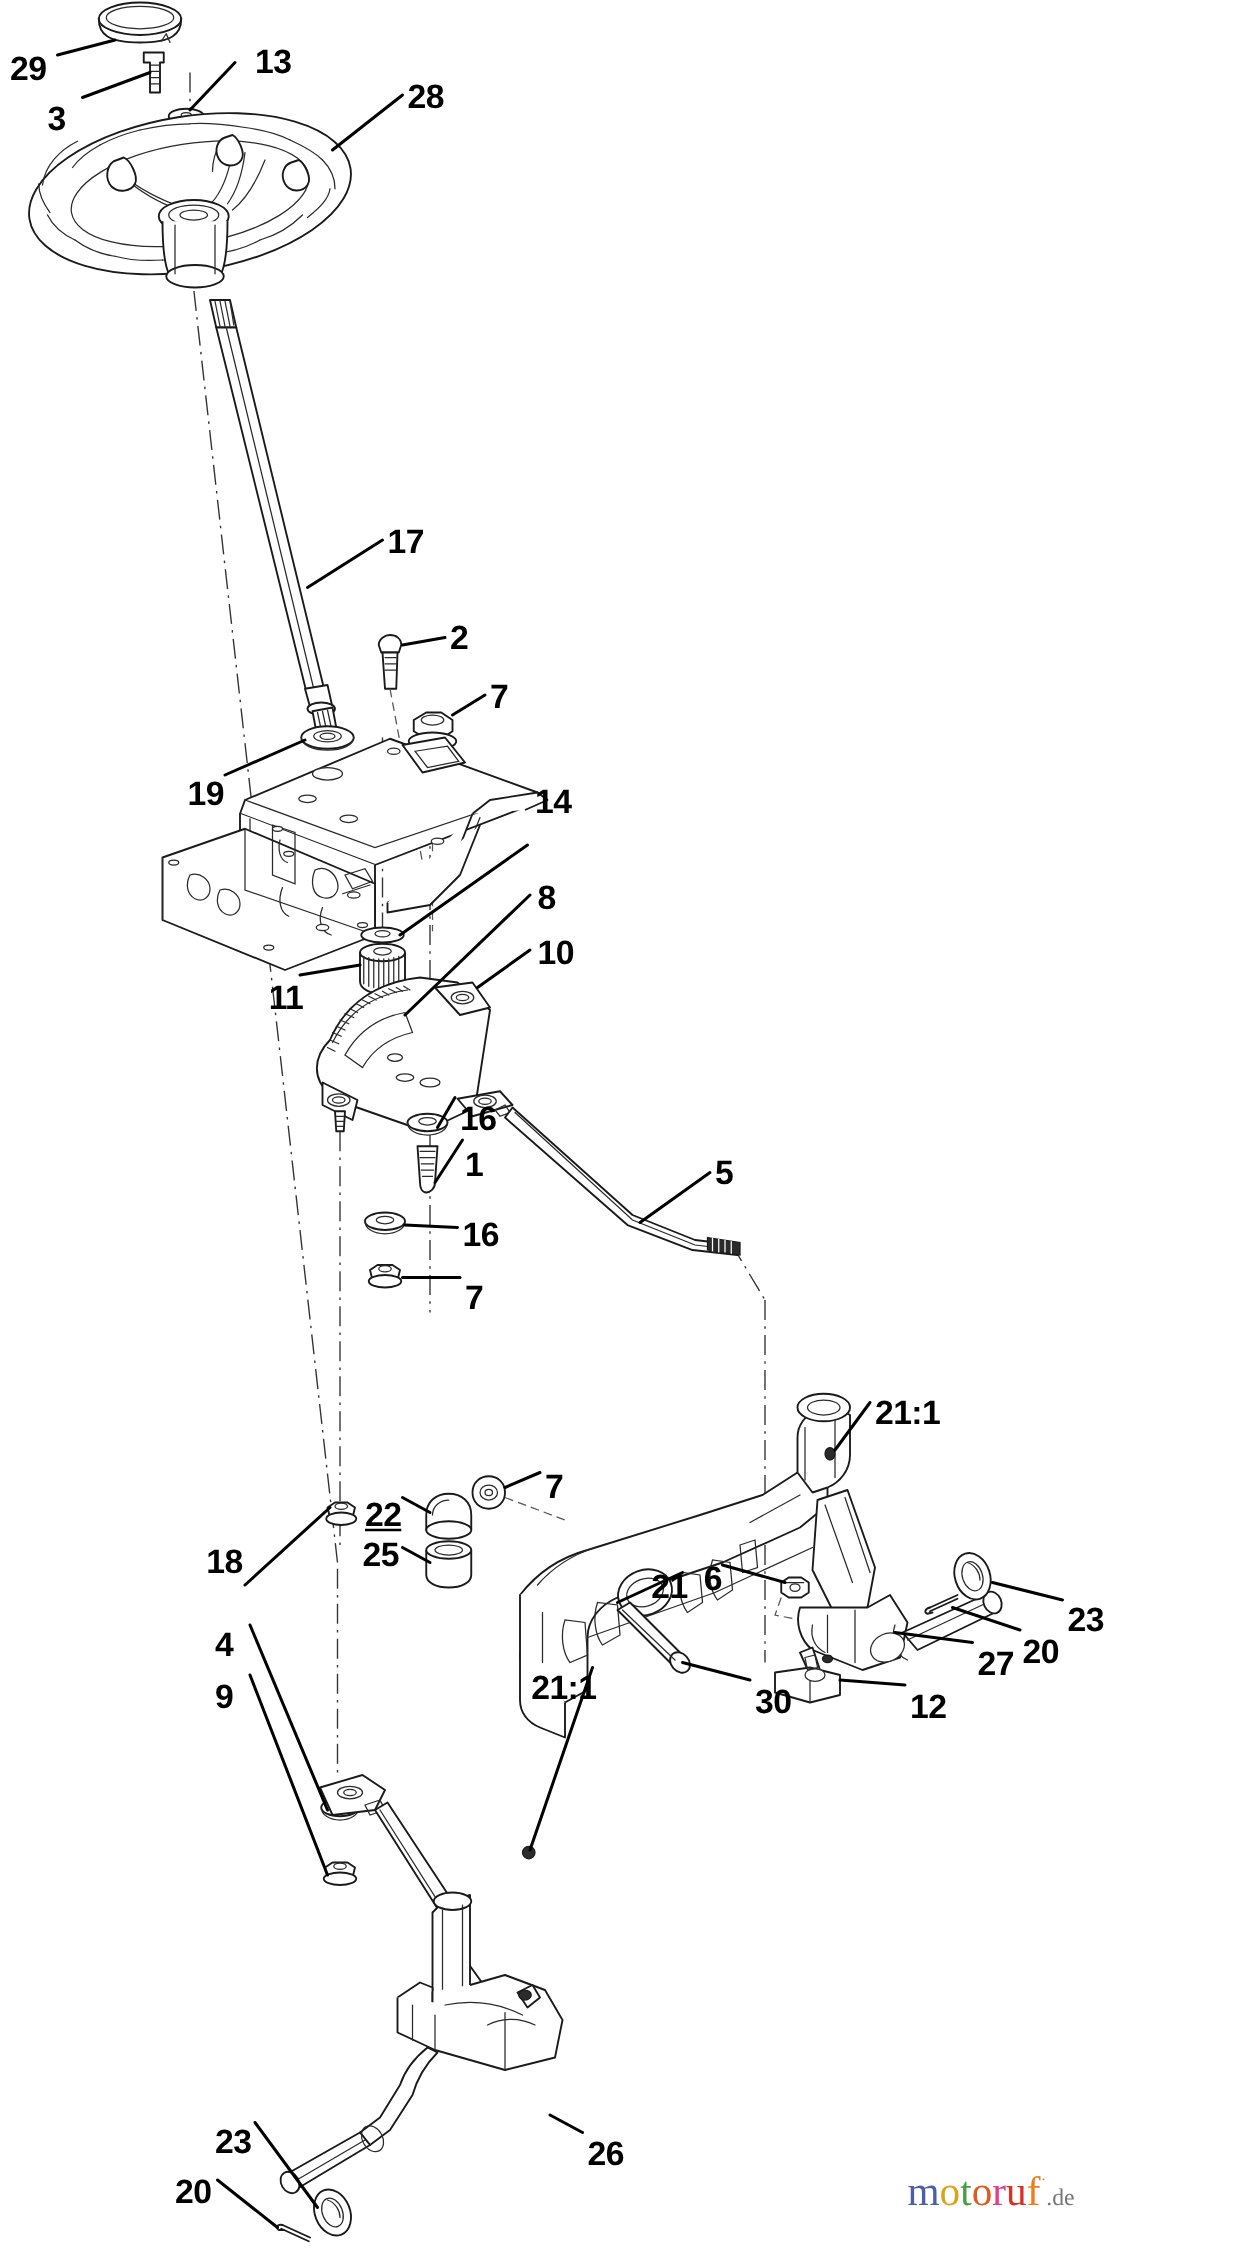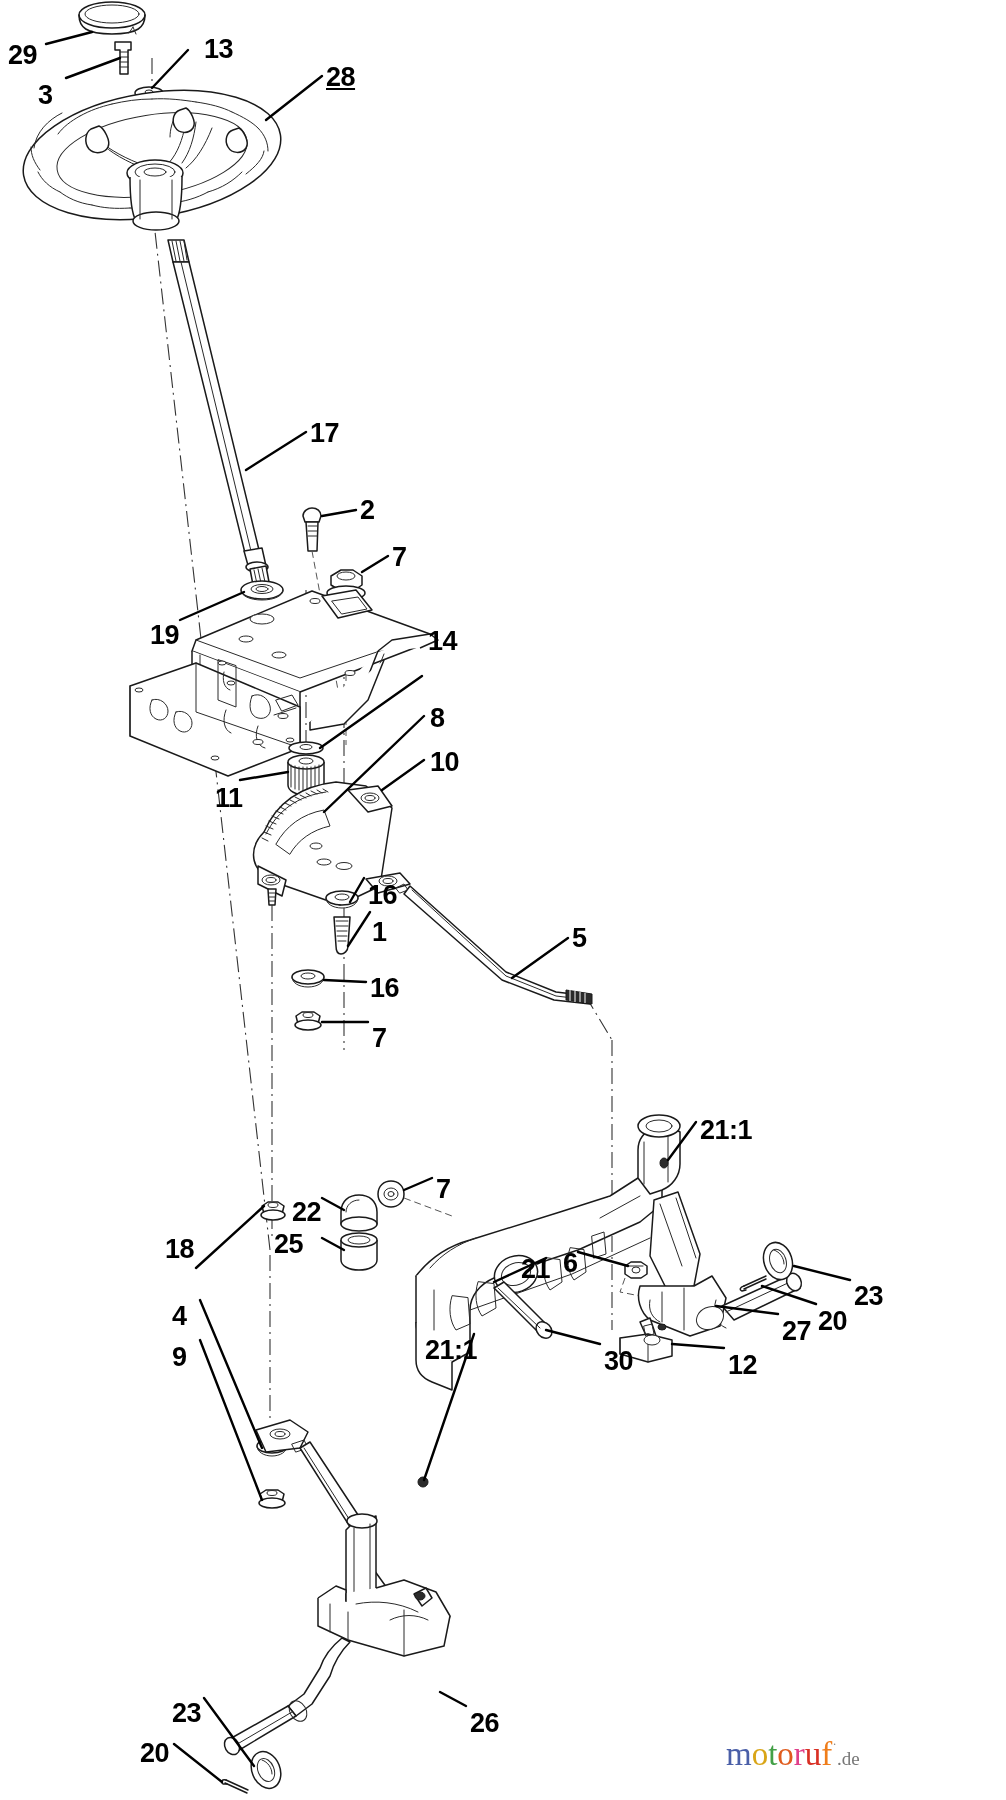--- a/index.html
+++ b/index.html
@@ -510,38 +510,38 @@
       <path class="lead" d="M466 1706 L440 1692"></path>
       <path class="lead" d="M204 1698 L254 1766"></path>
       <path class="lead" d="M174 1744 L222 1782"></path>
     </g>
   </svg>
 
   <div id="callout-layer">
       <div class="callout" style="left: 8px; top: 42px;">29</div>
       <div class="callout" style="left: 204px; top: 36px;">13</div>
       <div class="callout" style="left: 38px; top: 82px;">3</div>
-      <div class="callout" style="left: 326px; top: 64px; text-decoration: underline;">28</div>
+      <div class="callout" style="left: 326px; top: 64px;">28</div>
       <div class="callout" style="left: 310px; top: 420px; text-align: right;">17</div>
       <div class="callout" style="left: 360px; top: 497px;">2</div>
       <div class="callout" style="left: 392px; top: 544px;">7</div>
       <div class="callout" style="left: 150px; top: 622px;">19</div>
       <div class="callout" style="left: 428px; top: 628px;">14</div>
       <div class="callout" style="left: 430px; top: 705px;">8</div>
       <div class="callout" style="left: 430px; top: 749px;">10</div>
       <div class="callout" style="left: 215px; top: 785px;">11</div>
       <div class="callout" style="left: 368px; top: 882px;">16</div>
       <div class="callout" style="left: 372px; top: 919px;">1</div>
       <div class="callout" style="left: 572px; top: 925px;">5</div>
       <div class="callout" style="left: 370px; top: 975px;">16</div>
       <div class="callout" style="left: 372px; top: 1025px;">7</div>
       <div class="callout" style="left: 700px; top: 1117px;">21:1</div>
       <div class="callout" style="left: 436px; top: 1176px;">7</div>
-      <div class="callout" style="left: 292px; top: 1199px;">22</div>
-      <div class="callout" style="left: 274px; top: 1231px;">25</div>
+      <div class="callout" style="left: 292px; top: 1199px; text-decoration: underline;">22</div>
+      <div class="callout" style="left: 290px; top: 1231px;">25</div>
       <div class="callout" style="left: 563px; top: 1250px;">6</div>
       <div class="callout" style="left: 521px; top: 1256px;">21</div>
       <div class="callout" style="left: 165px; top: 1236px;">18</div>
       <div class="callout" style="left: 854px; top: 1283px;">23</div>
       <div class="callout" style="left: 818px; top: 1308px;">20</div>
       <div class="callout" style="left: 172px; top: 1303px;">4</div>
       <div class="callout" style="left: 782px; top: 1318px; text-align: right;">27</div>
       <div class="callout" style="left: 425px; top: 1337px;">21:1</div>
       <div class="callout" style="left: 172px; top: 1344px;">9</div>
       <div class="callout" style="left: 604px; top: 1348px;">30</div>

